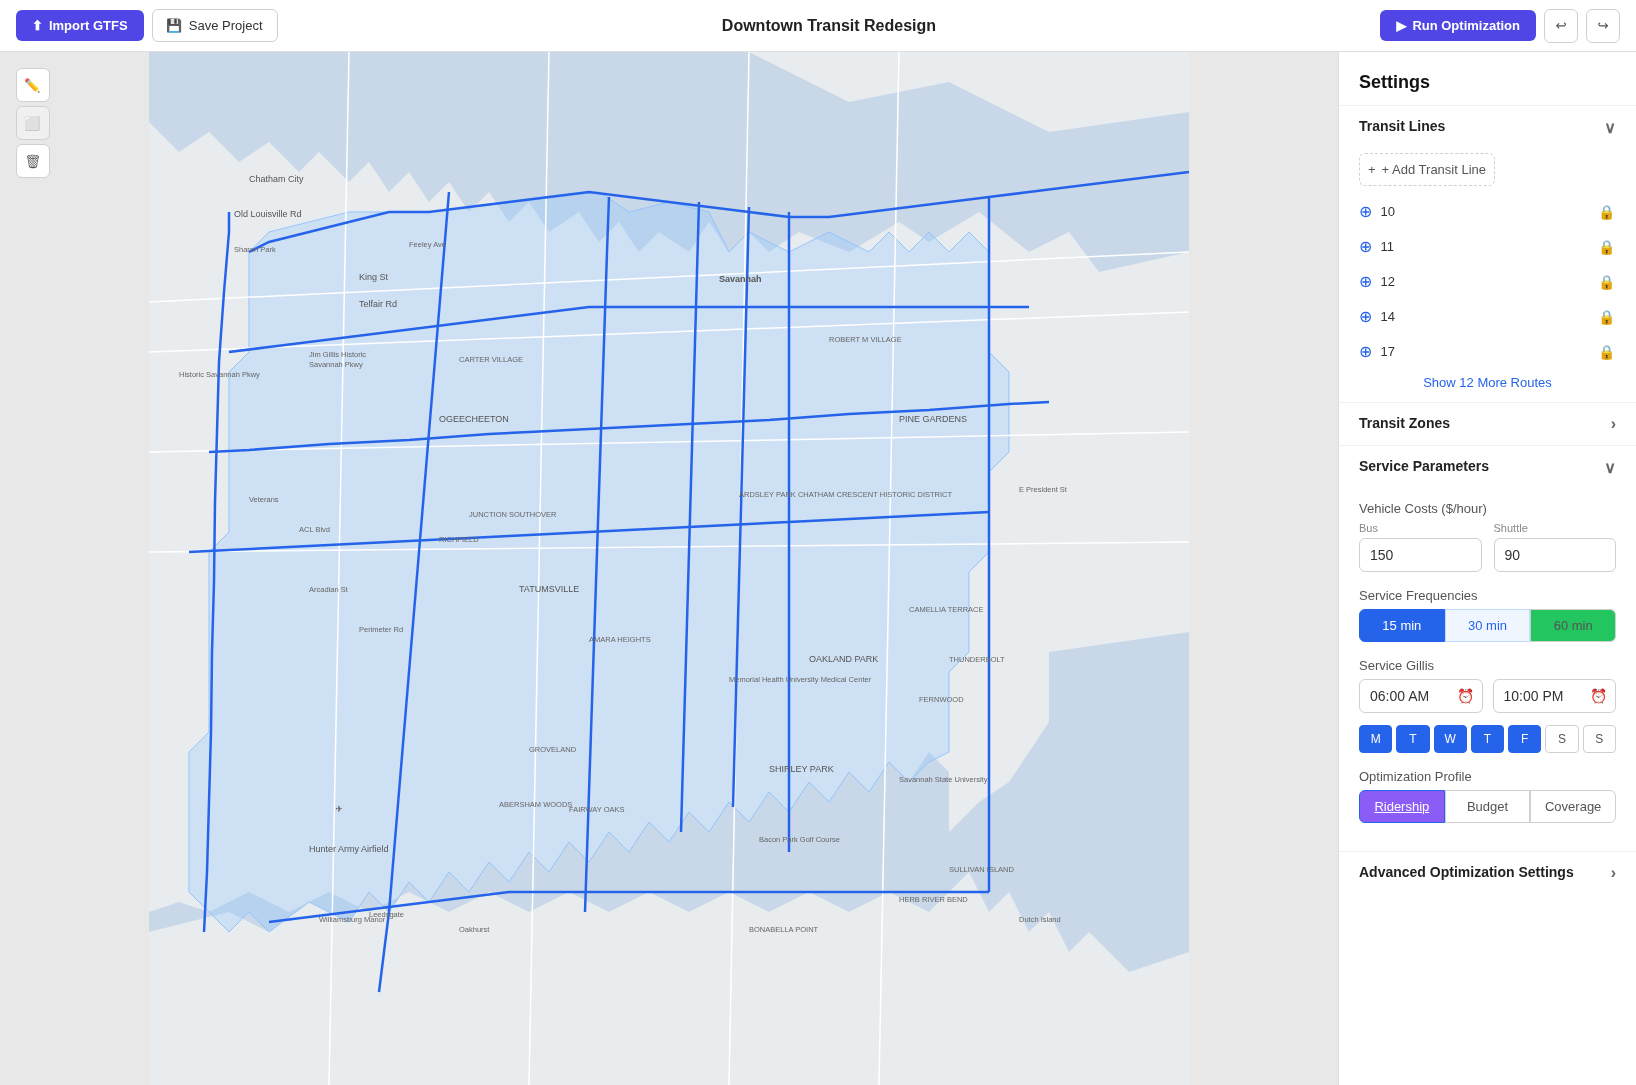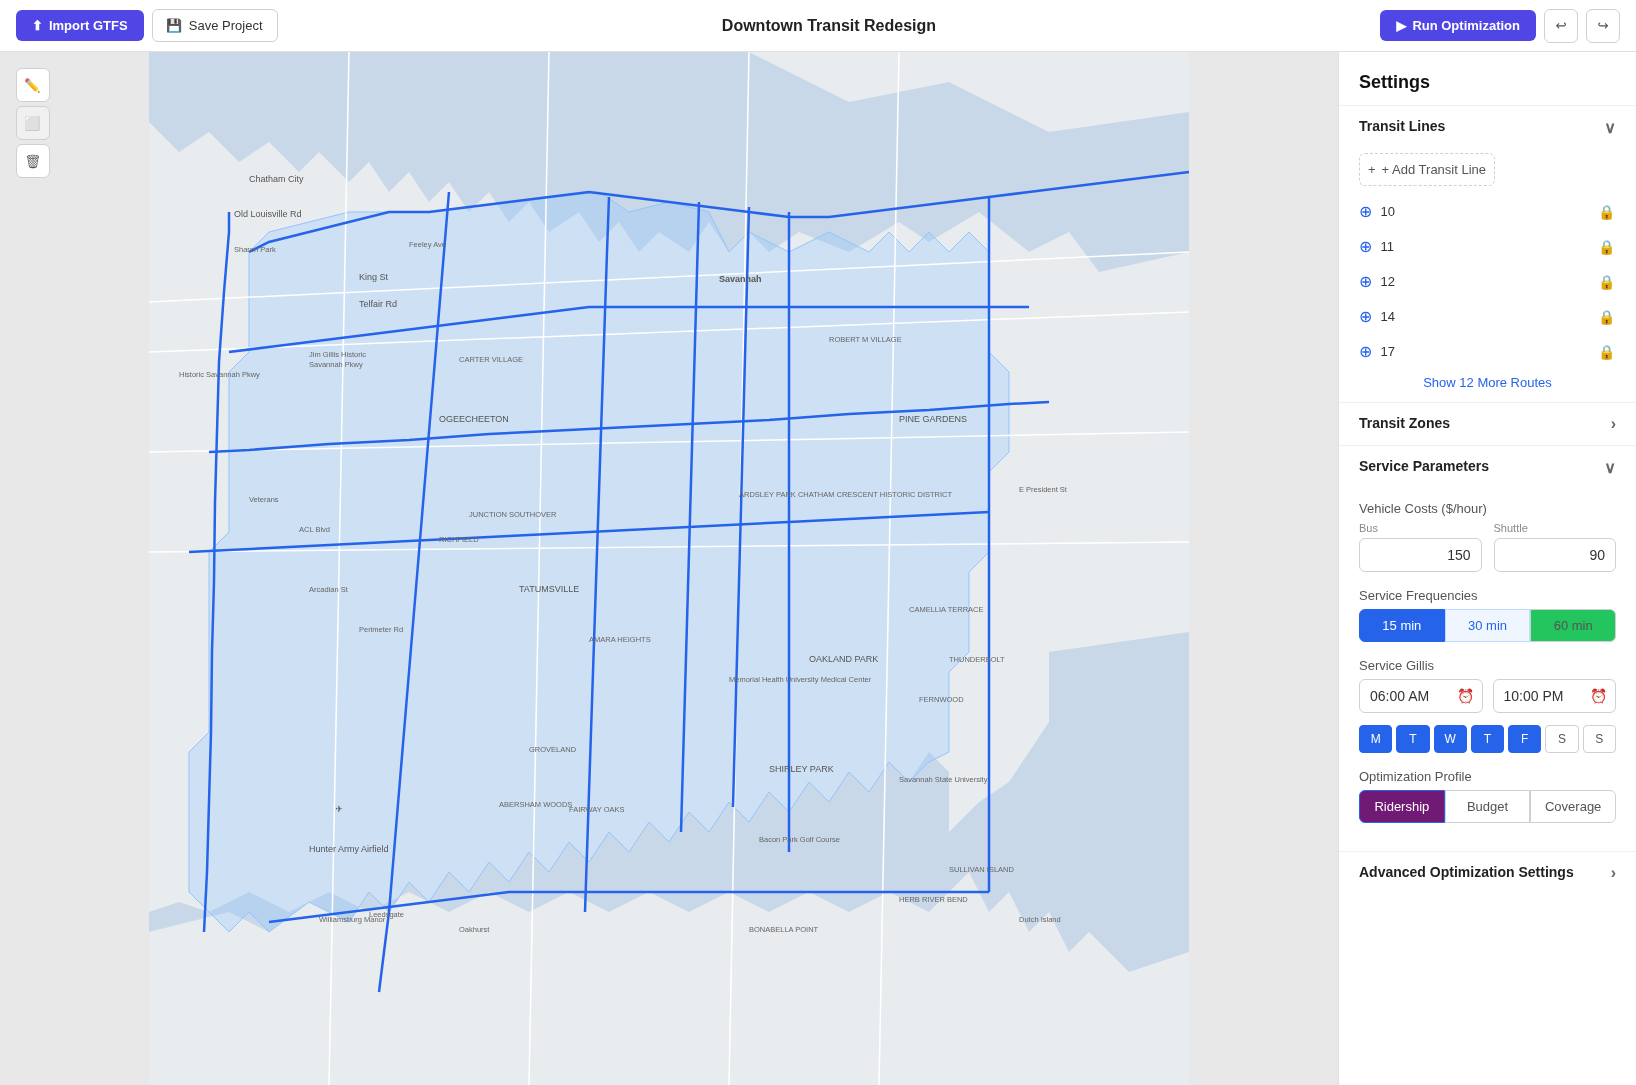--- a/index.html
+++ b/index.html
@@ -109,21 +109,21 @@
     }
 
     
     .service-params-content { padding: 12px 20px; }
     .param-label { font-size: 13px; color: #555; margin-bottom: 6px; }
     .param-row { display: flex; gap: 12px; margin-bottom: 16px; }
     .param-group { flex: 1; }
     .param-sublabel { font-size: 11px; color: #888; margin-bottom: 4px; }
     .param-input {
       width: 100%; padding: 8px 10px; border: 1px solid #d0d0d0; border-radius: 6px;
-      font-size: 14px; color: #333; background: #fff; text-align: right;
+      font-size: 14px; color: #333; background: #fff;
     }
 
     
     .freq-group { display: flex; gap: 0; margin-bottom: 16px; align-items: center; }
     .freq-btn {
       flex: 1; padding: 8px 0; font-size: 13px; font-weight: 500; cursor: pointer;
       border: 1px solid #d0d0d0; background: #22c55e; color: #555;
     }
     .freq-btn:first-child { border-radius: 6px 0 0 6px; }
     .freq-btn:last-child { border-radius: 0 6px 6px 0; }
@@ -149,21 +149,21 @@
     .day-btn.active { background: #2563eb; color: #fff; border-color: #2563eb; }
 
     
     .opt-profile-group { display: flex; gap: 0; margin-bottom: 16px; }
     .opt-btn {
       flex: 1; padding: 8px 0; font-size: 13px; cursor: pointer;
       border: 1px solid #d0d0d0; background: #fff; color: #555;
     }
     .opt-btn:first-child { border-radius: 6px 0 0 6px; }
     .opt-btn:last-child { border-radius: 0 6px 6px 0; }
-    .opt-btn.active { background: #701a75; color: #fff; border-color: #2563eb; }
+    .opt-btn.active { background: #8b5cf6; color: #fff; border-color: #2563eb; text-decoration: underline; }
 
     
     .map-bg { fill: #e8ecef; }
     .water { fill: #c8d8e8; }
     .road { stroke: #fff; stroke-width: 1.5; fill: none; }
     .route-line { stroke: #2563eb; stroke-width: 2.5; fill: none; }
     .zone-fill { fill: rgba(147, 197, 253, 0.3); stroke: #93c5fd; stroke-width: 1; }
     .label-text { font-size: 9px; fill: #555; font-family: sans-serif; }
     .label-text-sm { font-size: 7.5px; fill: #666; font-family: sans-serif; }
 

